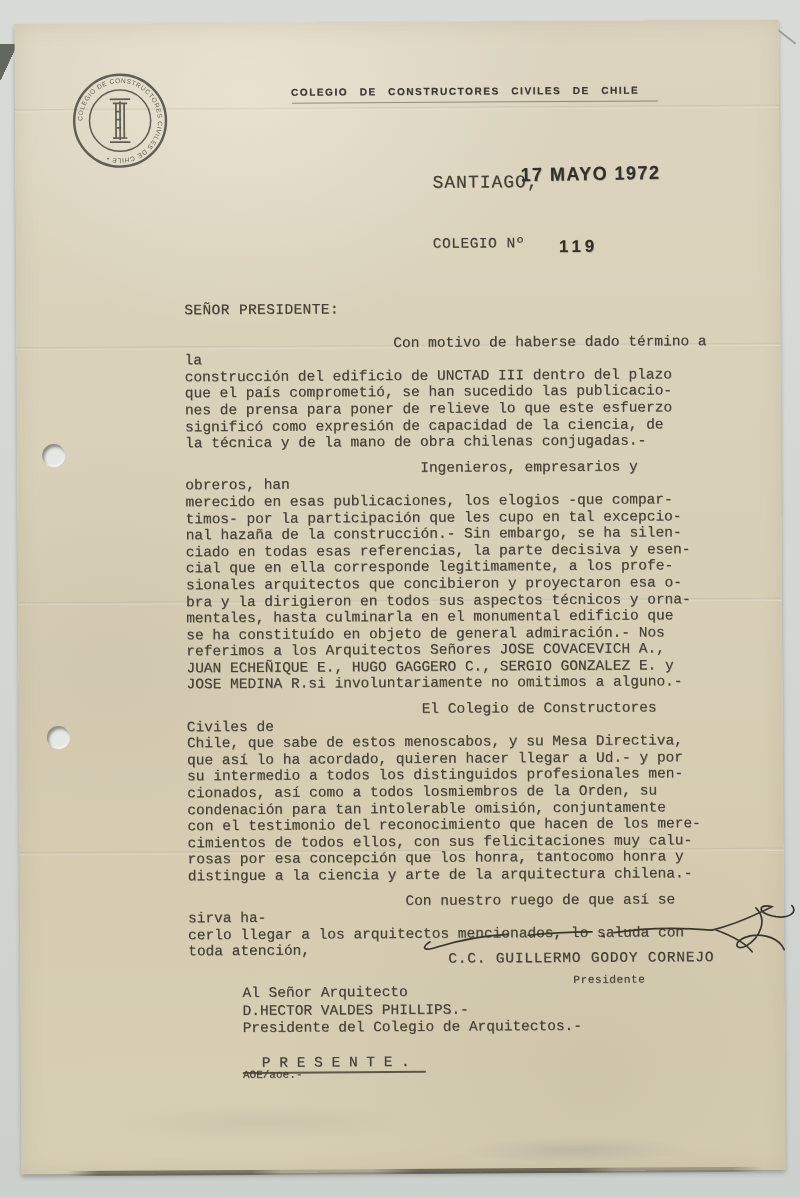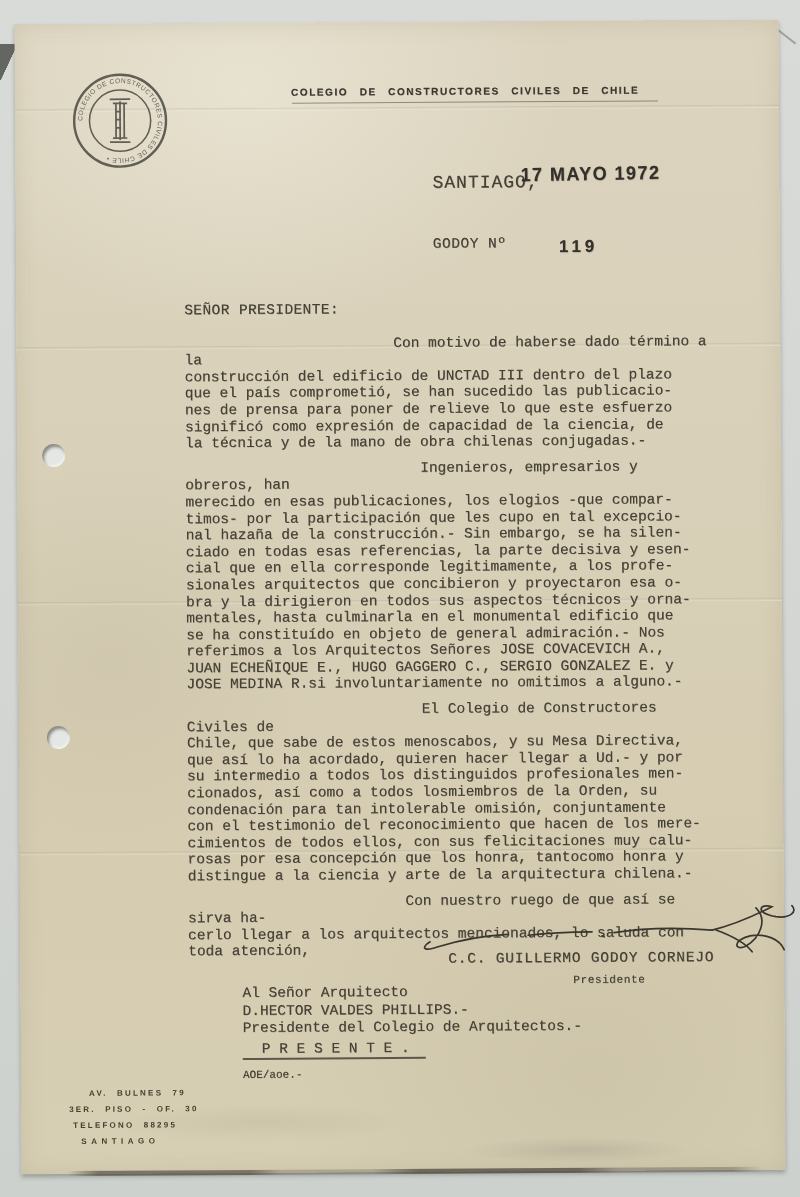--- a/index.html
+++ b/index.html
@@ -88,21 +88,21 @@
     text-shadow:.4px .4px .6px rgba(72,64,50,.5);}
 
   .sig-scrawl{position:absolute;left:396px;top:880px;width:386px;height:74px;}
   .sig-name{position:absolute;left:428px;top:929px;font-size:14.5px;letter-spacing:.8px;
     white-space:pre;text-shadow:.4px .4px .6px rgba(72,64,50,.55);}
   .sig-title{position:absolute;left:520px;top:953px;font-size:11px;letter-spacing:.6px;
     white-space:pre;text-shadow:.4px .4px .6px rgba(72,64,50,.5);margin-left:33px;}
 
   .addressee{position:absolute;left:222px;top:962px;font-size:14.5px;line-height:17.5px;}
   .addr-line{white-space:pre;text-shadow:.4px .4px .6px rgba(72,64,50,.5);}
-  .presente{display:inline-block;margin-top:3px;padding-right:16px;
+  .presente{display:inline-block;margin-top:17px;padding-right:16px;
     border-bottom:2px solid rgba(64,58,46,.8);white-space:pre;
     text-shadow:.4px .4px .6px rgba(72,64,50,.5);padding-left:19px;}
 
   .typist-ref{position:absolute;left:222px;top:1046px;font-size:11px;white-space:pre;
     text-shadow:.4px .4px .6px rgba(72,64,50,.5);}
 
   .footer-address{position:absolute;left:48px;top:1062px;
     font-family:"Liberation Sans","DejaVu Sans",sans-serif;
     font-size:8px;font-weight:bold;color:#473d2f;line-height:16px;white-space:nowrap;}
   .footer-address .fl{letter-spacing:2.2px;word-spacing:5px;}
@@ -151,21 +151,21 @@
         <path d="M43 67 H57"></path>
           <path d="M40 71 H60"></path>
       </g>
     </svg>
 
     <div class="org-title">COLEGIO DE CONSTRUCTORES CIVILES DE CHILE</div>
     <div class="title-underline"></div>
 
     <div class="typed place-line">SANTIAGO,</div>
     <div class="date-stamp">17 MAYO 1972</div>
-    <div class="typed oficio-line">GODOY Nº</div>
+    <div class="typed oficio-line">COLEGIO Nº</div>
     <div class="oficio-number">119</div>
 
     <div class="letter-body">
       <p class="salutation">SEÑOR PRESIDENTE:</p>
       <p class="para">                        Con motivo de haberse dado término a la
 construcción del edificio de UNCTAD III dentro del plazo
 que el país comprometió, se han sucedido las publicacio-
 nes de prensa para poner de relieve lo que este esfuerzo
 significó como expresión de capacidad de la ciencia, de
 la técnica y de la mano de obra chilenas conjugadas.-</p>
@@ -211,21 +211,15 @@
 
     <div class="addressee">
       <div class="addr-line">Al Señor Arquitecto</div>
       <div class="addr-line">D.HECTOR VALDES PHILLIPS.-</div>
       <div class="addr-line">Presidente del Colegio de Arquitectos.-</div>
       <div class="presente">P R E S E N T E .</div>
     </div>
 
     <div class="typist-ref">AOE/aoe.-</div>
 
-    <div class="footer-address">
-      <div class="fl">AV. BULNES 79</div>
-      <div class="fl">3ER. PISO - OF. 30</div>
-      <div class="fl">TELEFONO 88295</div>
-      <div class="fl">SANTIAGO</div>
-    </div>
 
   </div>
 </div>
 
 </body></html>

